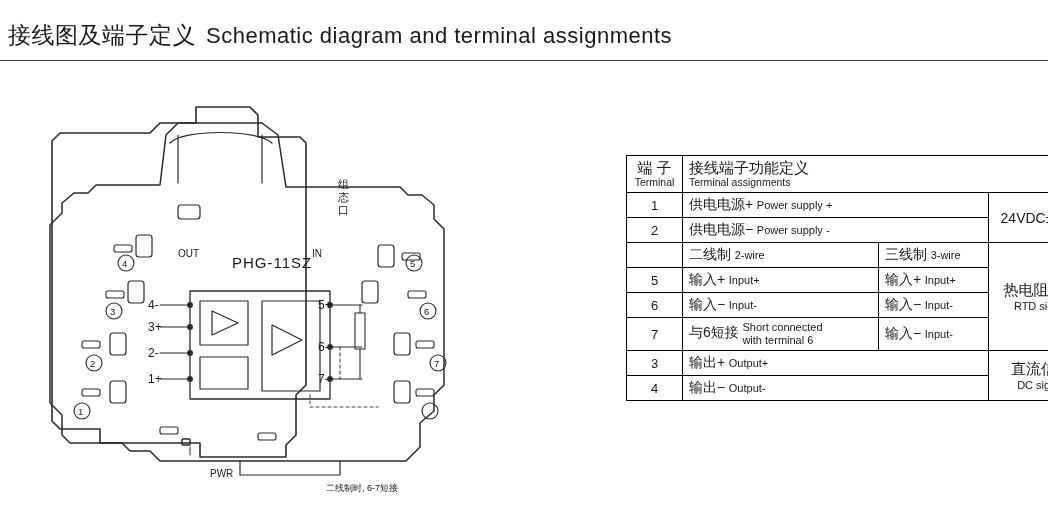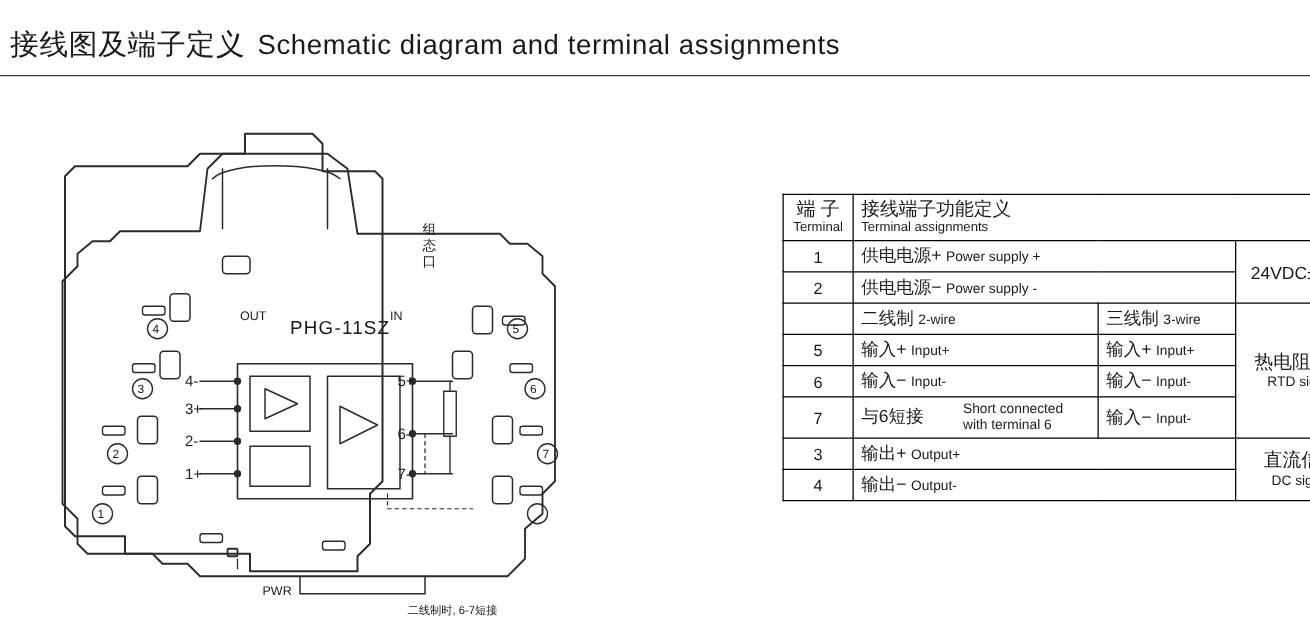--- a/index.html
+++ b/index.html
@@ -96,21 +96,21 @@
   .col-term { width: 56px; text-align: center; margin-left: 26px; }
   .col-mid  { width: 196px; }
   .col-mid2 { width: 110px; }
   .col-right{ width: 105px; text-align: center; }
 
   .cn14 { font-size: 14px; }
   .en11 { font-size: 11px; }
   .hdr-cn { font-size: 15px; display: block; line-height: 17px; }
   .hdr-en { font-size: 10.5px; display: block; line-height: 13px; }
   .num-cell { font-size: 15px; text-align: center; }
-  .stack { display: block; line-height: 13px; margin-left: 28px; }
+  .stack { display: block; line-height: 13px; }
   .rtd-cn { font-size: 15px; display: block; line-height: 19px; }
   .rtd-en { font-size: 11px; display: block; line-height: 14px; }
 </style>
 </head>
 <body>
 
 <div id="page-title">
   <span class="cn">接线图及端子定义</span><span class="en">Schematic diagram and terminal assignments</span>
 </div>
 <div id="title-rule"></div>
@@ -253,21 +253,21 @@
 
     <path d="M 230,366 L 230,380 L 330,380 L 330,366" stroke-width="1.2"></path>
     <path d="M 180,352 L 180,360" stroke-width="1"></path>
     <rect x="172" y="344" width="8" height="6" rx="1"></rect>
 
     <path d="M 300,300 L 300,312 L 368,312" stroke-width="0.9" stroke-dasharray="3,3"></path>
   </g>
 </svg>
 
 <div class="model-label" style="left:232px; top:222px;margin-top:32px;">PHG-11SZ</div>
-<div class="dlabel" style="left:192px; top:248px; font-size:10px;">OUT</div>
+<div class="dlabel" style="left:178px; top:248px; font-size:10px;">OUT</div>
 <div class="dlabel" style="left:312px; top:248px; font-size:10px;">IN</div>
 <div class="dlabel" style="left:210px; top:468px; font-size:10px;">PWR</div>
 
 <div class="zutai" style="left:338px; top:178px;">
   <span>组</span><br>
   <span>态</span><br>
   <span>口</span>
 </div>
 
 <div class="pinlabel" style="left:148px; top:298px;">4-</div>

